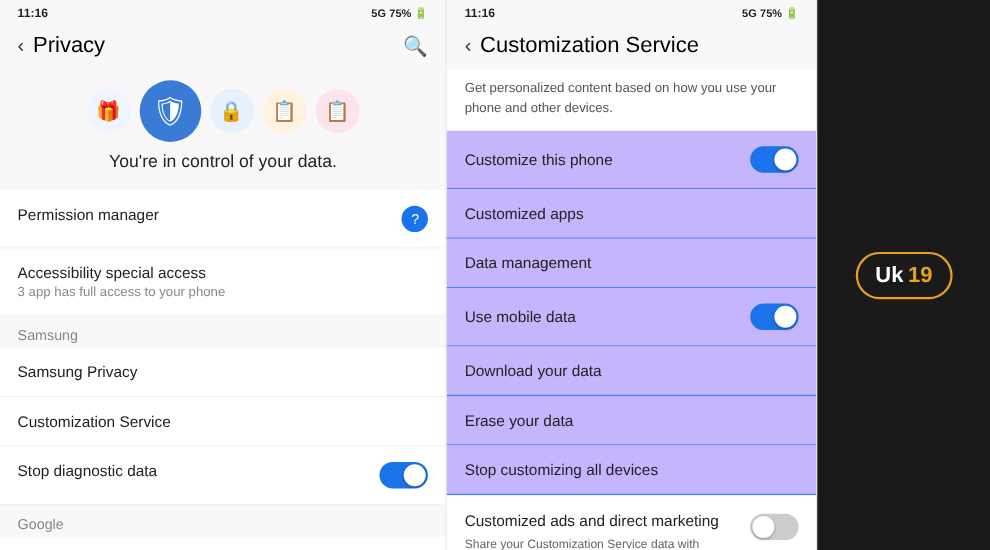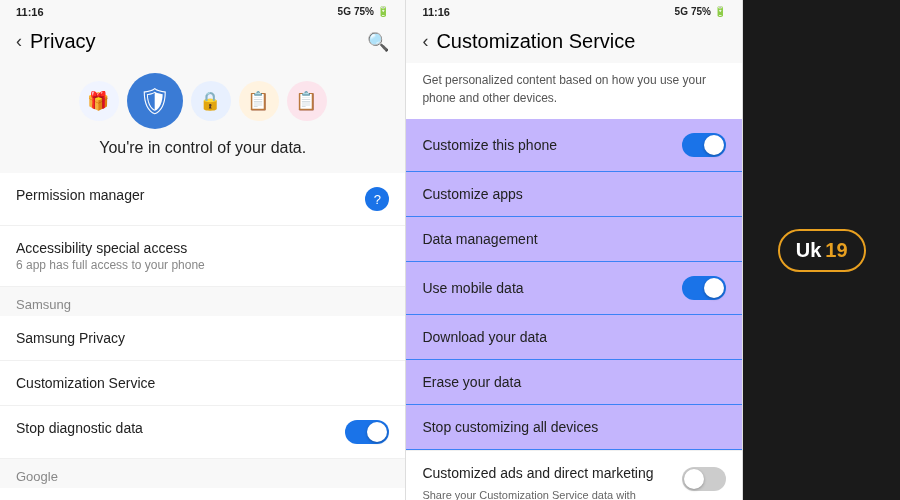--- a/index.html
+++ b/index.html
@@ -308,21 +308,21 @@
   <div class="list-item">
     <div class="list-item-left">
       <div class="list-item-text">Permission manager</div>
     </div>
     <div class="question-badge">?</div>
   </div>
 
   <div class="list-item">
     <div class="list-item-left">
       <div class="list-item-text">Accessibility special access</div>
-      <div class="list-item-sub">6 app has full access to your phone</div>
+      <div class="list-item-sub">3 app has full access to your phone</div>
     </div>
   </div>
 
   <div class="section-divider"></div>
   <div class="section-label">Samsung</div>
 
   <div class="list-item">
     <div class="list-item-text">Samsung Privacy</div>
   </div>
 
@@ -366,21 +366,21 @@
   <div class="desc-text">Get personalized content based on how you use your phone and other devices.</div>
 
   <div class="right-list-item">
     <span class="right-list-item-text">Customize this phone</span>
     <div class="toggle on">
       <div class="toggle-knob"></div>
     </div>
   </div>
 
   <div class="right-list-item">
-    <span class="right-list-item-text">Customize apps</span>
+    <span class="right-list-item-text">Customized apps</span>
   </div>
 
   <div class="right-list-item">
     <span class="right-list-item-text">Data management</span>
   </div>
 
   <div class="right-list-item">
     <span class="right-list-item-text">Use mobile data</span>
     <div class="toggle on">
       <div class="toggle-knob"></div>

